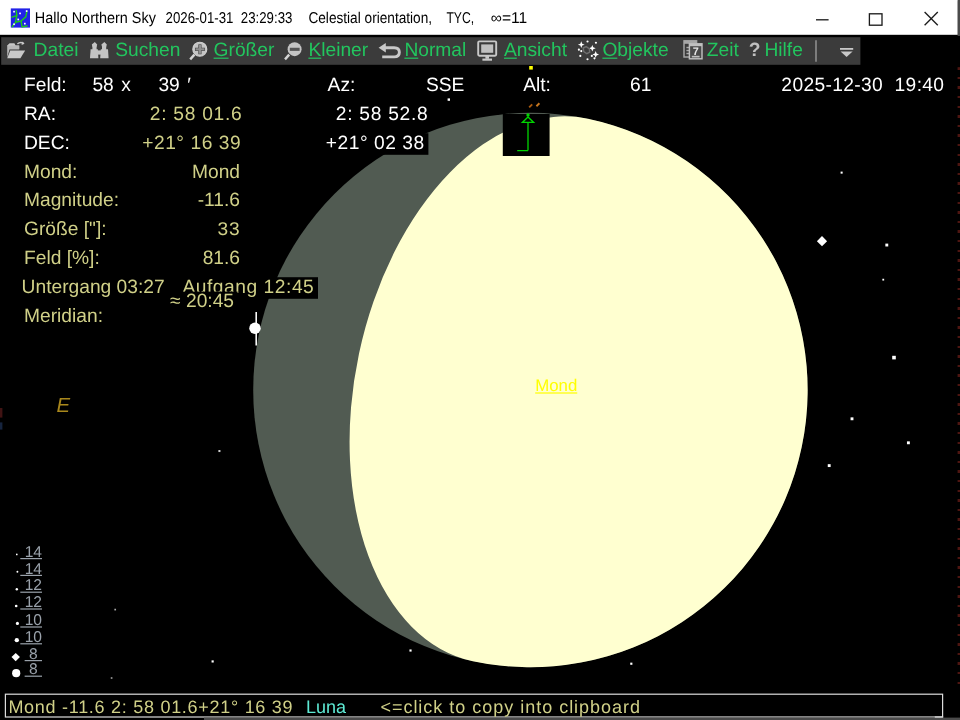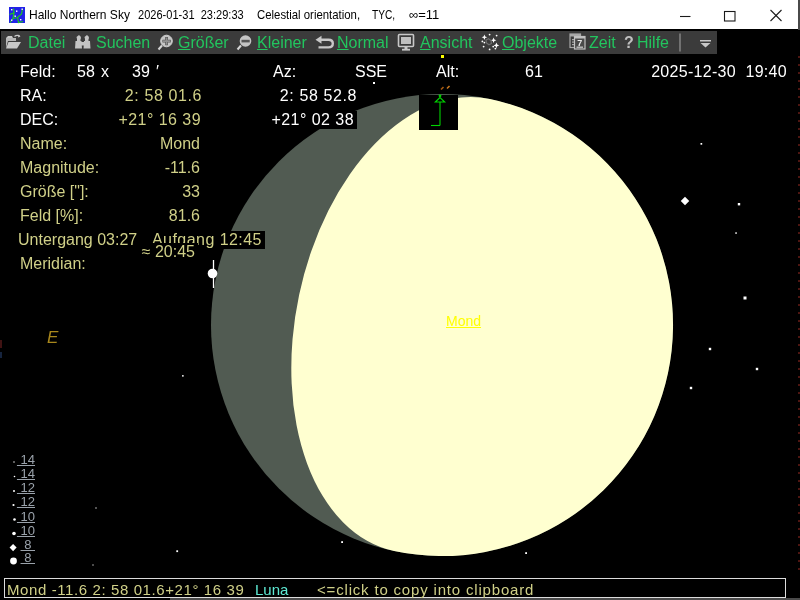--- a/index.html
+++ b/index.html
@@ -200,26 +200,26 @@
 <span class="t" style="left:324px;top:63px;margin-left:28px;">SSE</span>
 <span class="t" style="left:433px;top:63px;">Alt:</span>
 <span class="t" style="left:522px;top:63px;">61</span>
 <span class="t r" style="right:10px;top:63px;letter-spacing:0.3px;">2025-12-30  19:40</span>
 <span class="t" style="left:17px;top:87px;">RA:</span>
 <span class="k r" style="right:595px;top:87px;letter-spacing:0.6px;">2: 58 01.6</span>
 <span class="t r" style="right:440px;top:87px;letter-spacing:0.6px;">2: 58 52.8</span>
 <span class="t" style="left:17px;top:111px;">DEC:</span>
 <span class="k r" style="right:596px;top:111px;letter-spacing:0.45px;">+21° 16 39</span>
 <span class="t r" style="right:443px;top:111px;letter-spacing:0.45px;">+21° 02 38</span>
-<span class="k" style="left:17px;top:135px;">Name:</span>
+<span class="k" style="left:17px;top:135px;">Mond:</span>
 <span class="k r" style="right:597px;top:135px;">Mond</span>
 <span class="k" style="left:17px;top:159px;">Magnitude:</span>
 <span class="k r" style="right:597px;top:159px;">-11.6</span>
 <span class="k" style="left:17px;top:183px;">Größe ["]:</span>
-<span class="k r" style="right:597px;top:183px;">33</span>
+<span class="k r" style="right:597px;top:183px;font-family:Liberation Mono, monospace;">33</span>
 <span class="k" style="left:17px;top:207px;">Feld [%]:</span>
 <span class="k r" style="right:597px;top:207px;">81.6</span>
 <span class="k" style="left:15px;top:231px;">Untergang 03:27</span>
 <span class="k" style="left:149px;top:231px;letter-spacing:0.45px;">Aufgang 12:45</span>
 <span class="k" style="left:17px;top:255px;">Meridian:</span>
 <span class="k r" style="right:602px;top:243px;">≈ 20:45</span>
 
 <span class="abs" style="left:47px;top:328px;font-size:17px;font-style:italic;color:#a8871c;">E</span>
 
 <span class="abs" style="left:446px;top:313px;font-size:14px;color:#ffff00;text-decoration:underline;">Mond</span>

